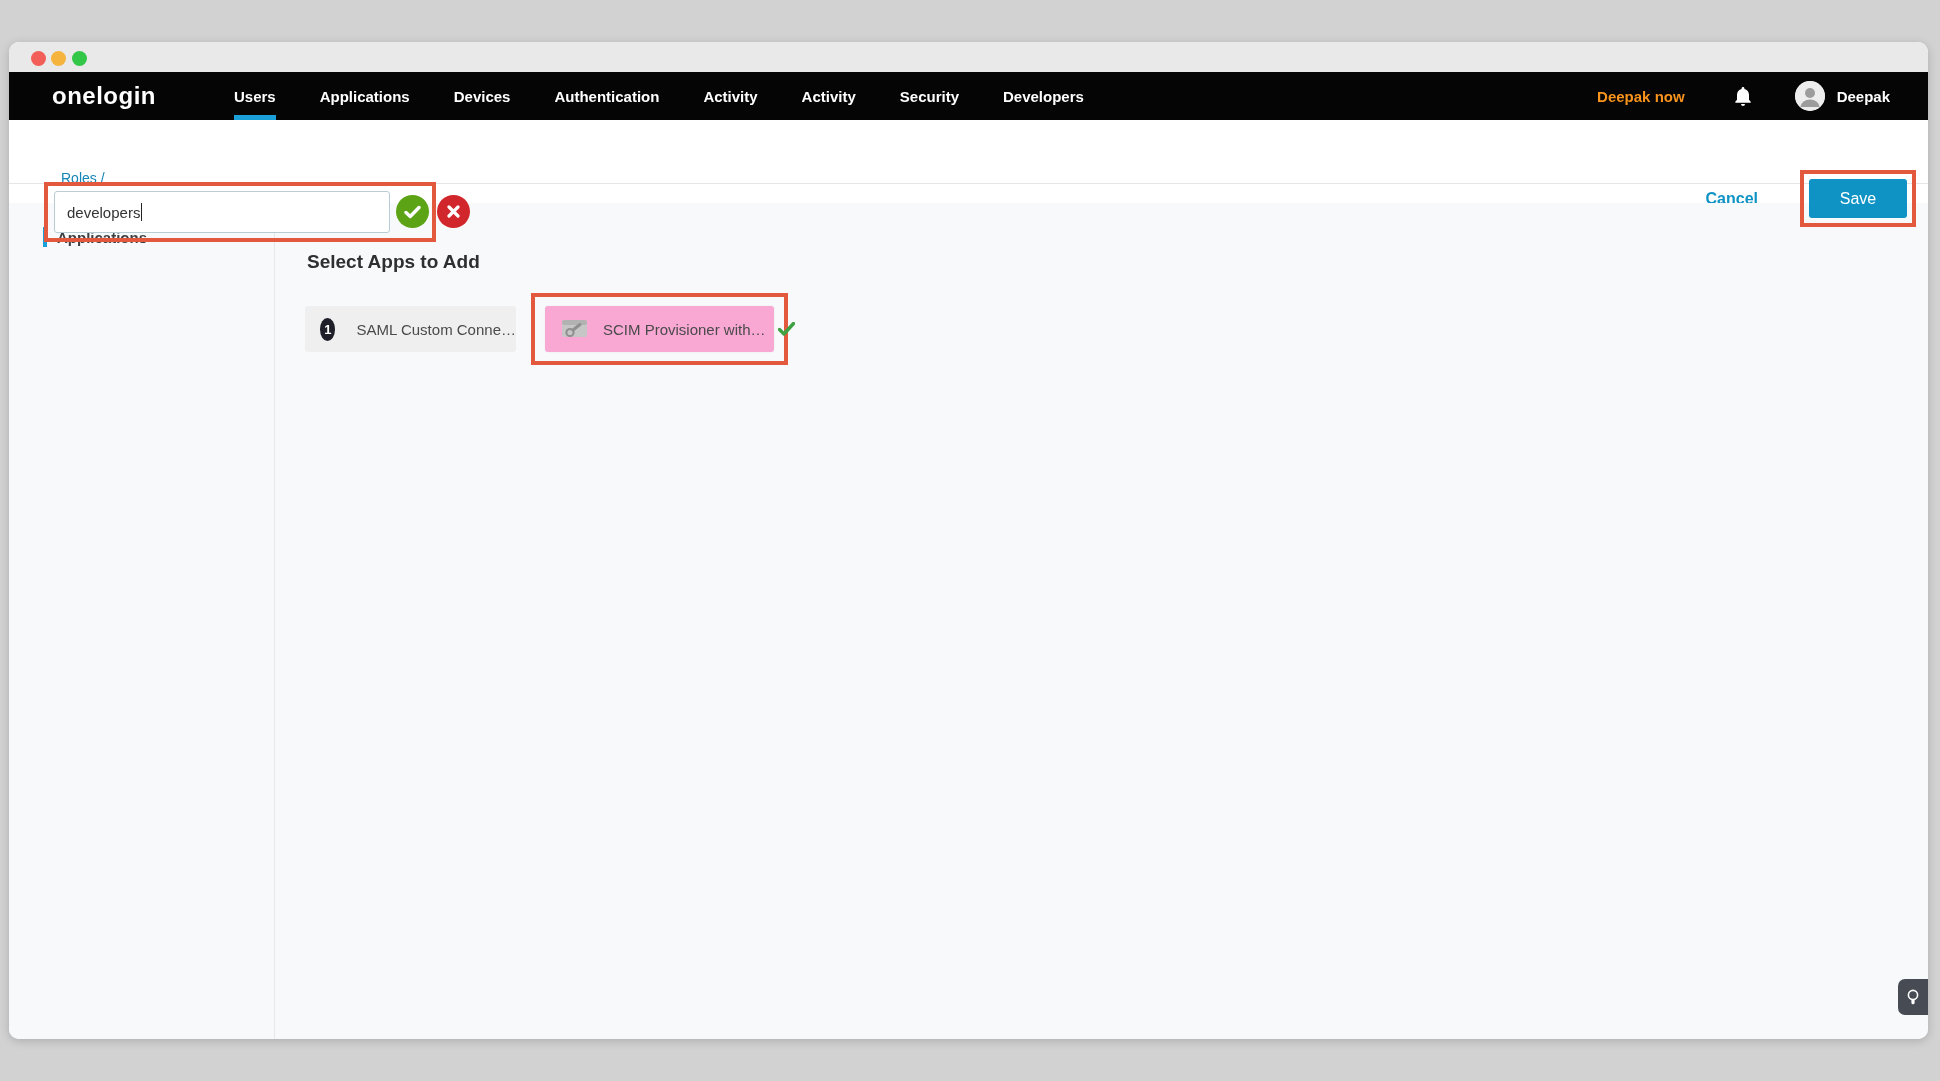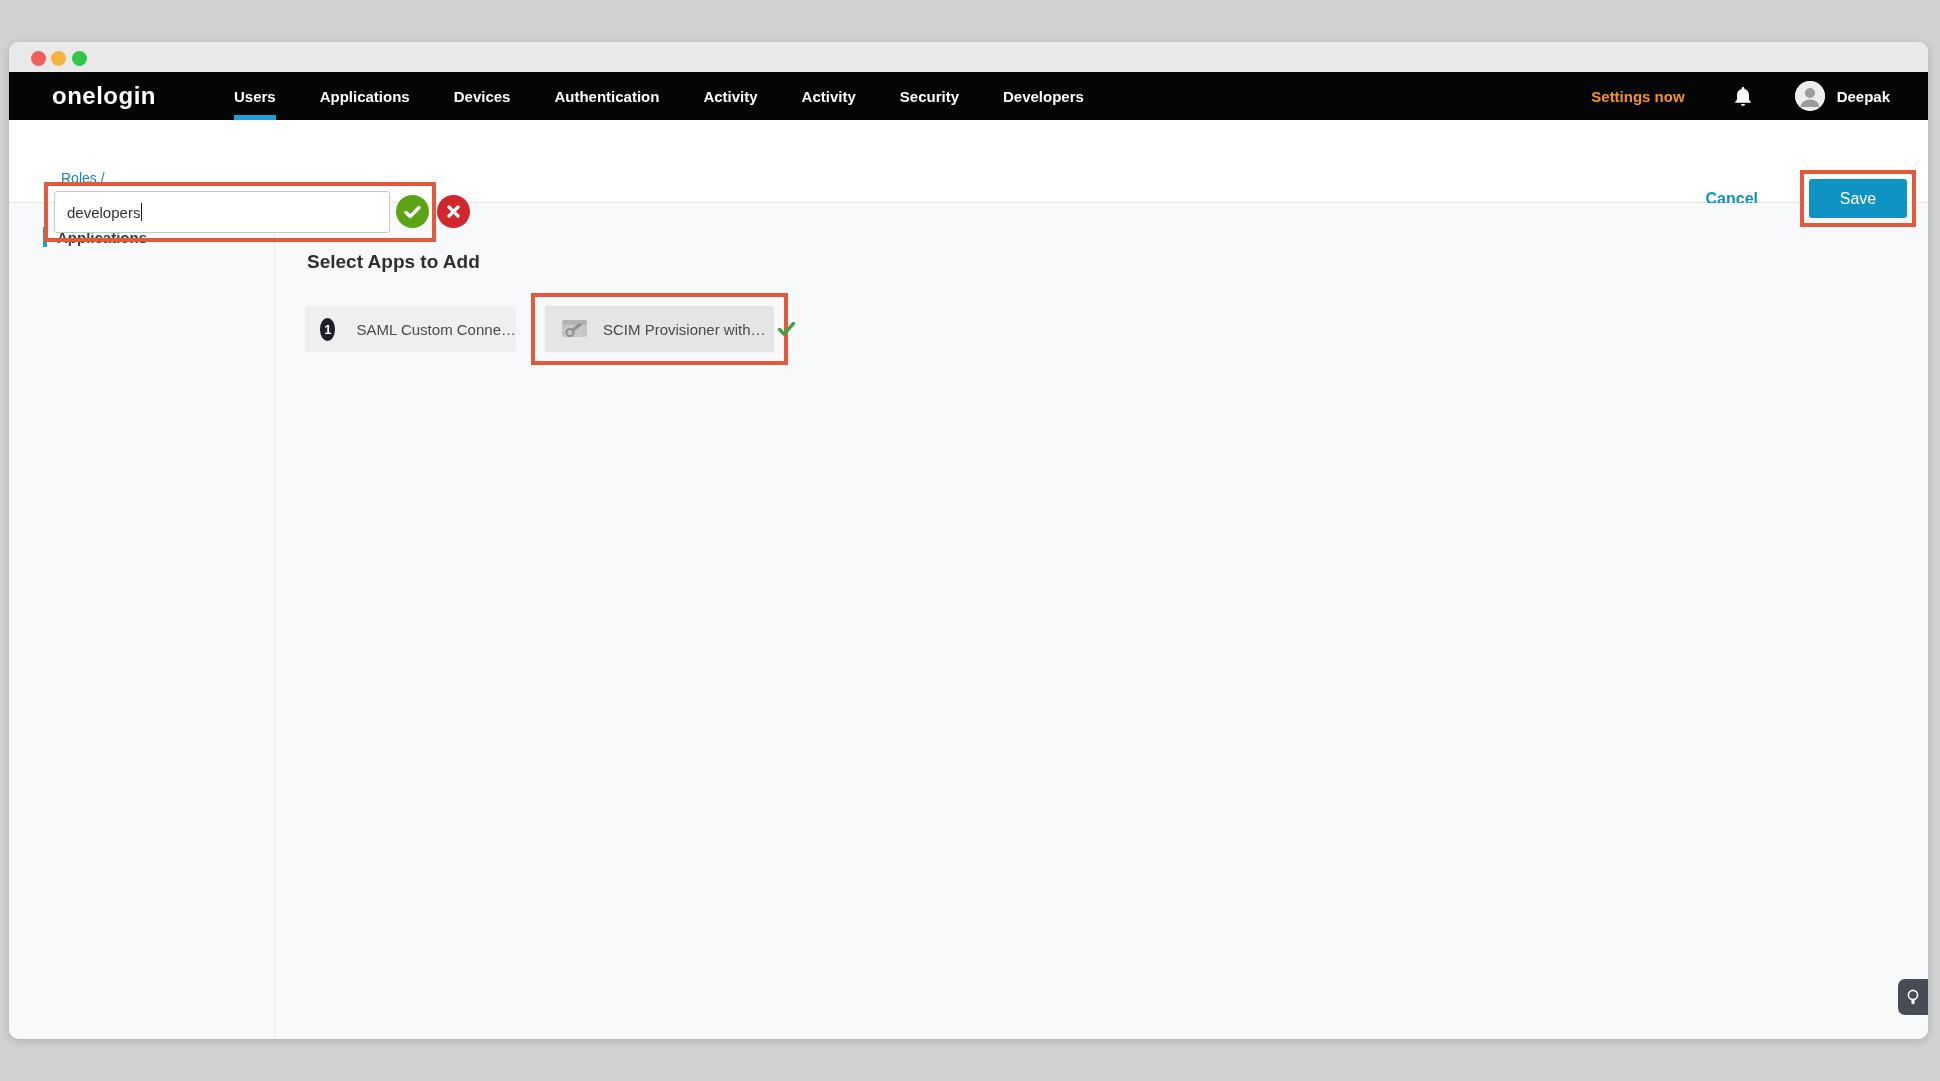--- a/index.html
+++ b/index.html
@@ -24,21 +24,21 @@
   .nav-items { display:flex; align-items:center; height:100%; margin-left:56px; }
   .nav-item { position:relative; height:100%; display:flex; align-items:center; padding:0 22px; color:#ffffff; font-size:15px; font-weight:bold; cursor:pointer; }
   .nav-item.active::after { content:""; position:absolute; left:22px; right:22px; bottom:0; height:5px; background:#1b9fd8; }
   .nav-right { margin-left:auto; display:flex; align-items:center; margin-right:38px; }
   .upgrade { color:#f8931d; font-size:15px; font-weight:bold; margin-right:48px; cursor:pointer; }
   .bell { width:20px; height:22px; margin-right:42px; cursor:pointer; }
   .avatar { width:30px; height:30px; border-radius:50%; background:#efefef; overflow:hidden; margin-right:12px; cursor:pointer; }
   .username { color:#ffffff; font-size:15px; font-weight:bold; }
 
   
-  .header-row { position:absolute; left:0; top:78px; width:100%; height:83px; background:#ffffff; border-bottom:1px solid #e4e6e8; }
+  .header-row { position:absolute; left:0; top:78px; width:100%; height:64px; background:#ffffff; border-bottom:1px solid #e4e6e8; }
   .breadcrumb { position:absolute; left:52px; top:50px; font-size:14px; color:#1586b5; }
   .hl-box-input { position:absolute; left:35px; top:62px; width:392px; height:60px; border:4px solid #e2593d; background:transparent; z-index:2; }
   .role-input { position:absolute; left:45px; top:71px; width:336px; height:42px; background:#fff; border:1px solid #b7ccd4; border-radius:3px; display:flex; align-items:center; padding-left:12px; font-size:15px; color:#333; z-index:3; }
   .caret { display:inline-block; width:1px; height:18px; background:#222; margin-left:1px; }
   .circle-btn { position:absolute; width:33px; height:33px; border-radius:50%; z-index:3; display:flex; align-items:center; justify-content:center; cursor:pointer; }
   .btn-confirm { left:387px; top:75px; background:#5ca315; }
   .btn-cancel-x { left:428px; top:75px; background:#d1262b; }
   .circle-btn svg { display:block; }
   .cancel-link { position:absolute; right:170px; top:70px; color:#0f93c5; font-size:16px; font-weight:bold; cursor:pointer; }
   .hl-box-save { position:absolute; left:1791px; top:50px; width:116px; height:57px; border:4px solid #e2593d; z-index:2; }
@@ -52,21 +52,21 @@
   .side-label { font-size:15px; font-weight:bold; color:#3d3f42; }
 
   .main { position:absolute; left:267px; top:0; right:0; height:100%; }
   .main-heading { position:absolute; left:31px; top:48px; font-size:19px; font-weight:bold; color:#2d2f31; }
   .tiles { position:absolute; left:29px; top:90px; display:flex; align-items:center; }
   .tile { height:46px; display:flex; align-items:center; border-radius:3px; }
   .tile-gray { width:211px; background:#efefef; padding-left:15px; }
   .badge { width:23px; height:23px; border-radius:50%; background:#1f1f29; color:#fff; font-size:13px; font-weight:bold; display:flex; align-items:center; justify-content:center; margin-right:21px; }
   .tile-label { font-size:15px; color:#4a4a4a; white-space:nowrap; }
   .hl-box-tile { margin-left:15px; border:4px solid #e2593d; padding:9px 10px; background:transparent; }
-  .tile-white { width:229px; background:#e5e5e5; padding-left:16px; box-shadow:0 0 2px rgba(0,0,0,0.08); }
+  .tile-white { width:229px; background:#f9a8d4; padding-left:16px; box-shadow:0 0 2px rgba(0,0,0,0.08); }
   .app-icon { width:27px; height:22px; margin-right:15px; }
   .sel-check { margin-left:12px; width:17px; height:14px; }
 
   
   .bulb-btn { position:absolute; right:0; top:937px; width:30px; height:36px; background:#474c54; border-radius:7px 0 0 7px; display:flex; align-items:center; justify-content:center; cursor:pointer; }
 </style>
 </head>
 <body>
 
 <div class="window">
@@ -83,21 +83,21 @@
       <span class="nav-item active">Users</span>
       <span class="nav-item">Applications</span>
       <span class="nav-item">Devices</span>
       <span class="nav-item">Authentication</span>
       <span class="nav-item">Activity</span>
       <span class="nav-item">Activity</span>
       <span class="nav-item">Security</span>
       <span class="nav-item">Developers</span>
     </div>
     <div class="nav-right">
-      <span class="upgrade">Settings now</span>
+      <span class="upgrade">Deepak now</span>
       <span class="bell">
         <svg width="20" height="22" viewBox="0 0 20 22">
             <path fill="#ffffff" d="M10 2c-.8 0-1.4.6-1.4 1.4v.5C5.9 4.6 4 6.9 4 9.8v5L2.3 16.8v.9h15.4v-.9L16 14.8v-5c0-2.9-1.9-5.2-4.6-5.9v-.5C11.4 2.6 10.8 2 10 2zm-2 17a2 2 0 004 0z"></path>
           </svg>
       </span>
       <span class="avatar">
         <svg width="30" height="30" viewBox="0 0 30 30">
             <circle cx="15" cy="15" r="15" fill="#ededed"></circle>
             <circle cx="15" cy="12" r="5" fill="#9c9c9c"></circle>
             <path d="M5.5 26a9.5 7.5 0 0119 0z" fill="#9c9c9c"></path>

